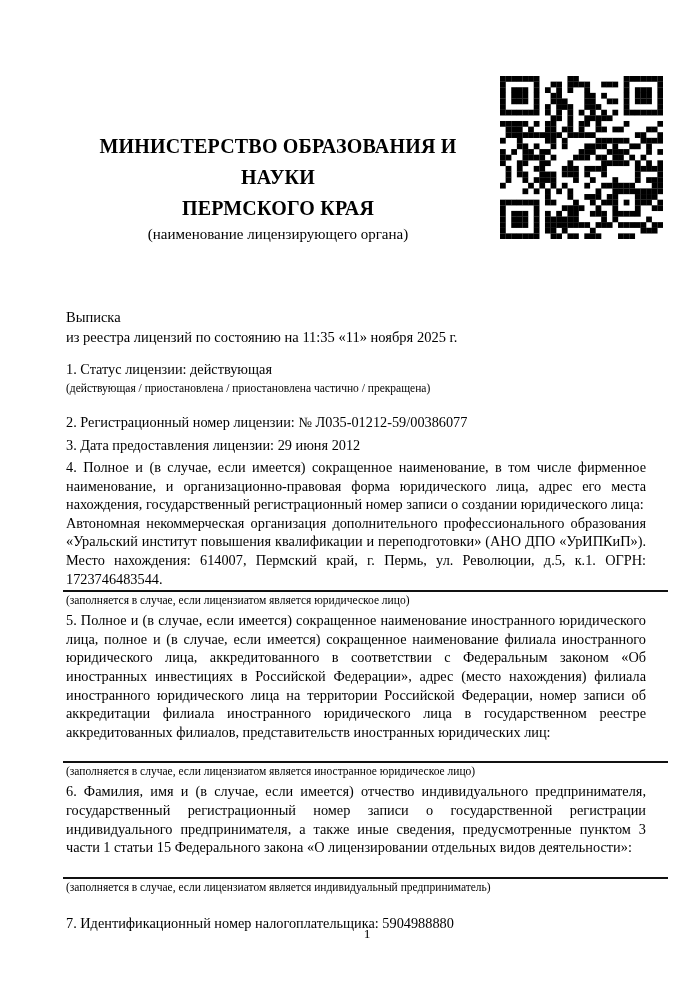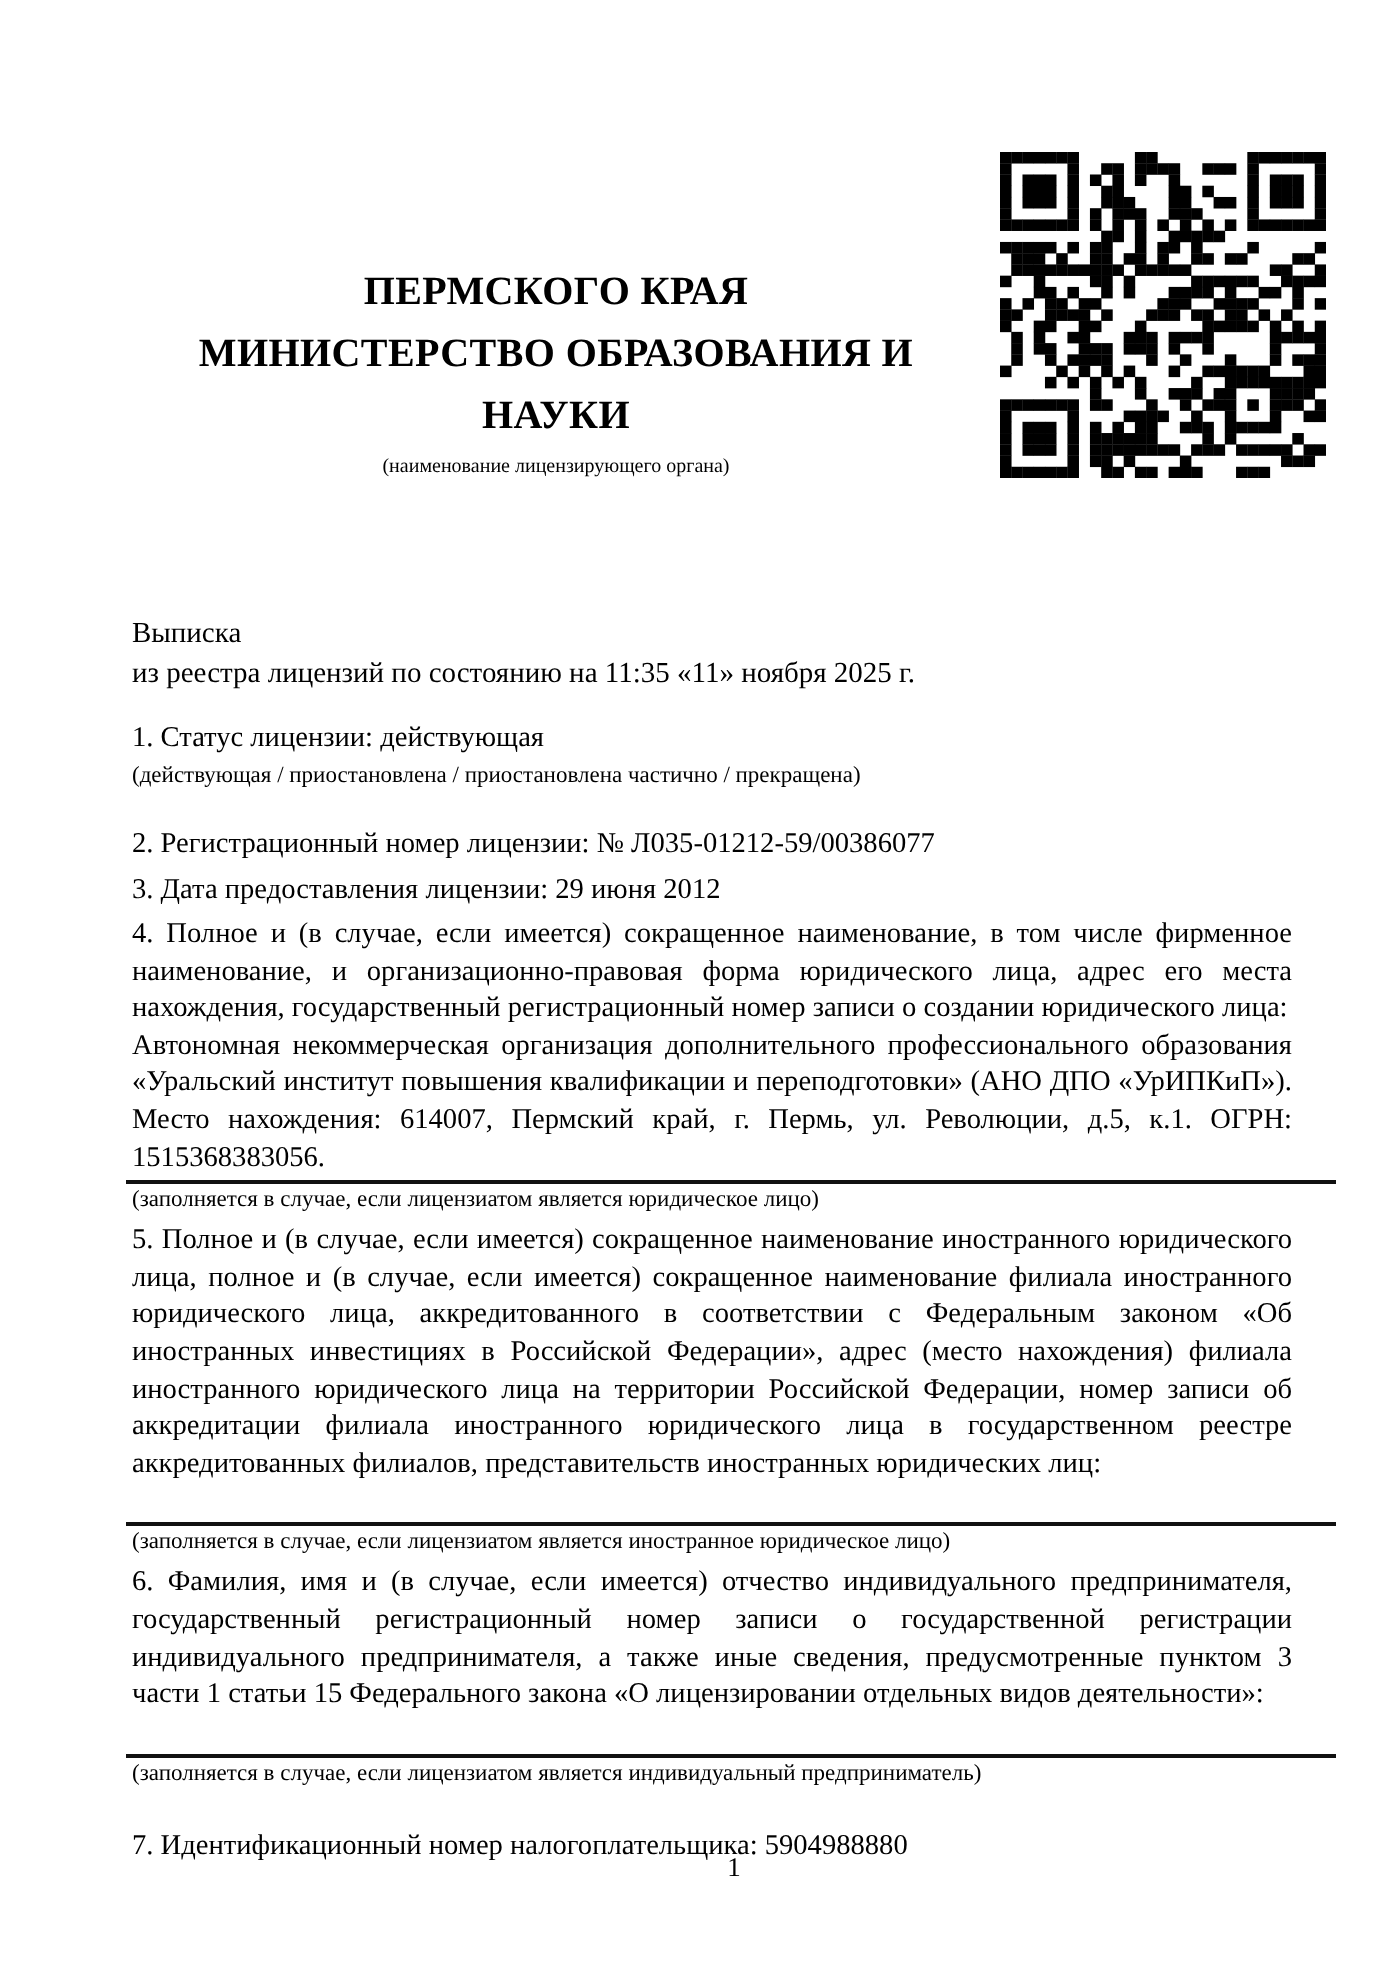--- a/index.html
+++ b/index.html
@@ -8,21 +8,21 @@
     font-family:"Liberation Serif","DejaVu Serif",serif;
     -webkit-font-smoothing:antialiased;
   }
   .page{position:relative;width:700px;height:989px;background:#fff;overflow:hidden;}
 
   
   .ministry-block{
     position:absolute;top:131px;left:66px;width:424px;text-align:center;
   }
   .ministry-line{font-weight:bold;font-size:20px;line-height:31px;letter-spacing:.2px;}
-  .ministry-note{font-size:10px;line-height:14px;margin-top:3px;}
+  .ministry-note{font-size:15px;line-height:14px;margin-top:3px;}
 
   .qr{position:absolute;top:76px;left:500px;width:163px;height:163px;display:block;}
 
   
   .doc-body{position:absolute;top:307px;left:66px;width:602px;}
   .doc-title{font-size:14.5px;line-height:20px;}
   .para{font-size:14.3px;line-height:20px;}
   .jpara{font-size:14.3px;line-height:18.6px;text-align:justify;width:580px;}
   .mt-item{margin-top:3px;}
   .field-rule{border:0;border-top:2px solid #111;margin:2px 0 0 -3px;width:calc(100% + 3px);}
@@ -34,22 +34,22 @@
     position:absolute;top:926px;left:66px;width:602px;
     text-align:center;font-size:13.5px;
   }
 </style>
 </head>
 <body>
 
 <div class="page">
 
   <div class="ministry-block">
+    <div class="ministry-line">МИНИСТЕРСТВО ОБРАЗОВАНИЯ И НАУКИ</div>
     <div class="ministry-line">ПЕРМСКОГО КРАЯ</div>
-    <div class="ministry-line">МИНИСТЕРСТВО ОБРАЗОВАНИЯ И НАУКИ</div>
     <div class="ministry-note">(наименование лицензирующего органа)</div>
   </div>
 
   <svg class="qr" viewBox="0 0 163 163" xmlns="http://www.w3.org/2000/svg" aria-hidden="true">
       <rect x="0.00" y="0.00" width="5.77" height="5.77" fill="#000"></rect>
       <rect x="5.62" y="0.00" width="5.77" height="5.77" fill="#000"></rect>
       <rect x="11.24" y="0.00" width="5.77" height="5.77" fill="#000"></rect>
       <rect x="16.86" y="0.00" width="5.77" height="5.77" fill="#000"></rect>
       <rect x="22.48" y="0.00" width="5.77" height="5.77" fill="#000"></rect>
       <rect x="28.10" y="0.00" width="5.77" height="5.77" fill="#000"></rect>
@@ -483,21 +483,21 @@
 
     <div class="para" style="margin-top:12px">1. Статус лицензии: действующая</div>
     <div class="field-note status-note">(действующая / приостановлена / приостановлена частично / прекращена)</div>
 
     <div class="para" style="margin-top:16px">2. Регистрационный номер лицензии: № Л035-01212-59/00386077</div>
 
     <div class="para" style="margin-top:3px">3. Дата предоставления лицензии: 29 июня 2012</div>
 
     <div class="mt-item">
       <div class="jpara">4. Полное и (в случае, если имеется) сокращенное наименование, в том числе фирменное наименование, и организационно-правовая форма юридического лица, адрес его места нахождения, государственный регистрационный номер записи о создании юридического лица:</div>
-      <div class="jpara">Автономная некоммерческая организация дополнительного профессионального образования «Уральский институт повышения квалификации и переподготовки» (АНО ДПО «УрИПКиП»). Место нахождения: 614007, Пермский край, г. Пермь, ул. Революции, д.5, к.1. ОГРН: 1515368383056.</div>
+      <div class="jpara">Автономная некоммерческая организация дополнительного профессионального образования «Уральский институт повышения квалификации и переподготовки» (АНО ДПО «УрИПКиП»). Место нахождения: 614007, Пермский край, г. Пермь, ул. Революции, д.5, к.1. ОГРН: 1723746483544.</div>
       <hr class="field-rule">
       <div class="field-note">(заполняется в случае, если лицензиатом является юридическое лицо)</div>
     </div>
 
     <div class="mt-item">
       <div class="jpara">5. Полное и (в случае, если имеется) сокращенное наименование иностранного юридического лица, полное и (в случае, если имеется) сокращенное наименование филиала иностранного юридического лица, аккредитованного в соответствии с Федеральным законом «Об иностранных инвестициях в Российской Федерации», адрес (место нахождения) филиала иностранного юридического лица на территории Российской Федерации, номер записи об аккредитации филиала иностранного юридического лица в государственном реестре аккредитованных филиалов, представительств иностранных юридических лиц:</div>
       <hr class="field-rule gap">
       <div class="field-note">(заполняется в случае, если лицензиатом является иностранное юридическое лицо)</div>
     </div>
 

